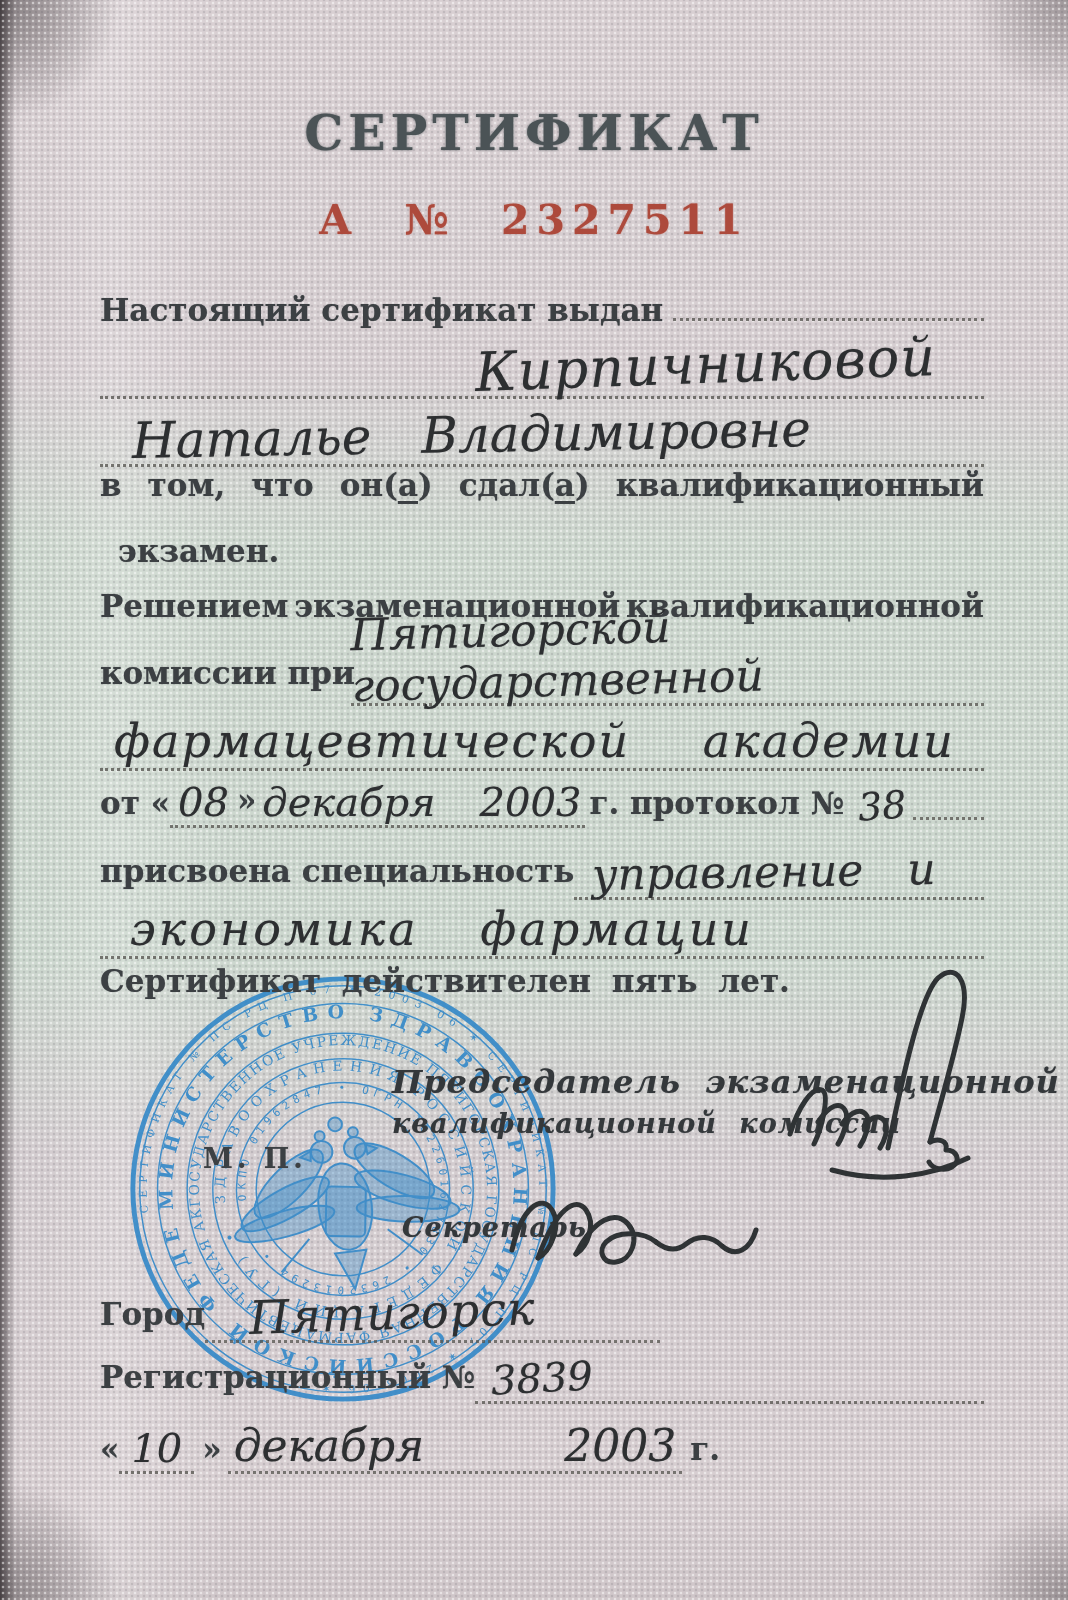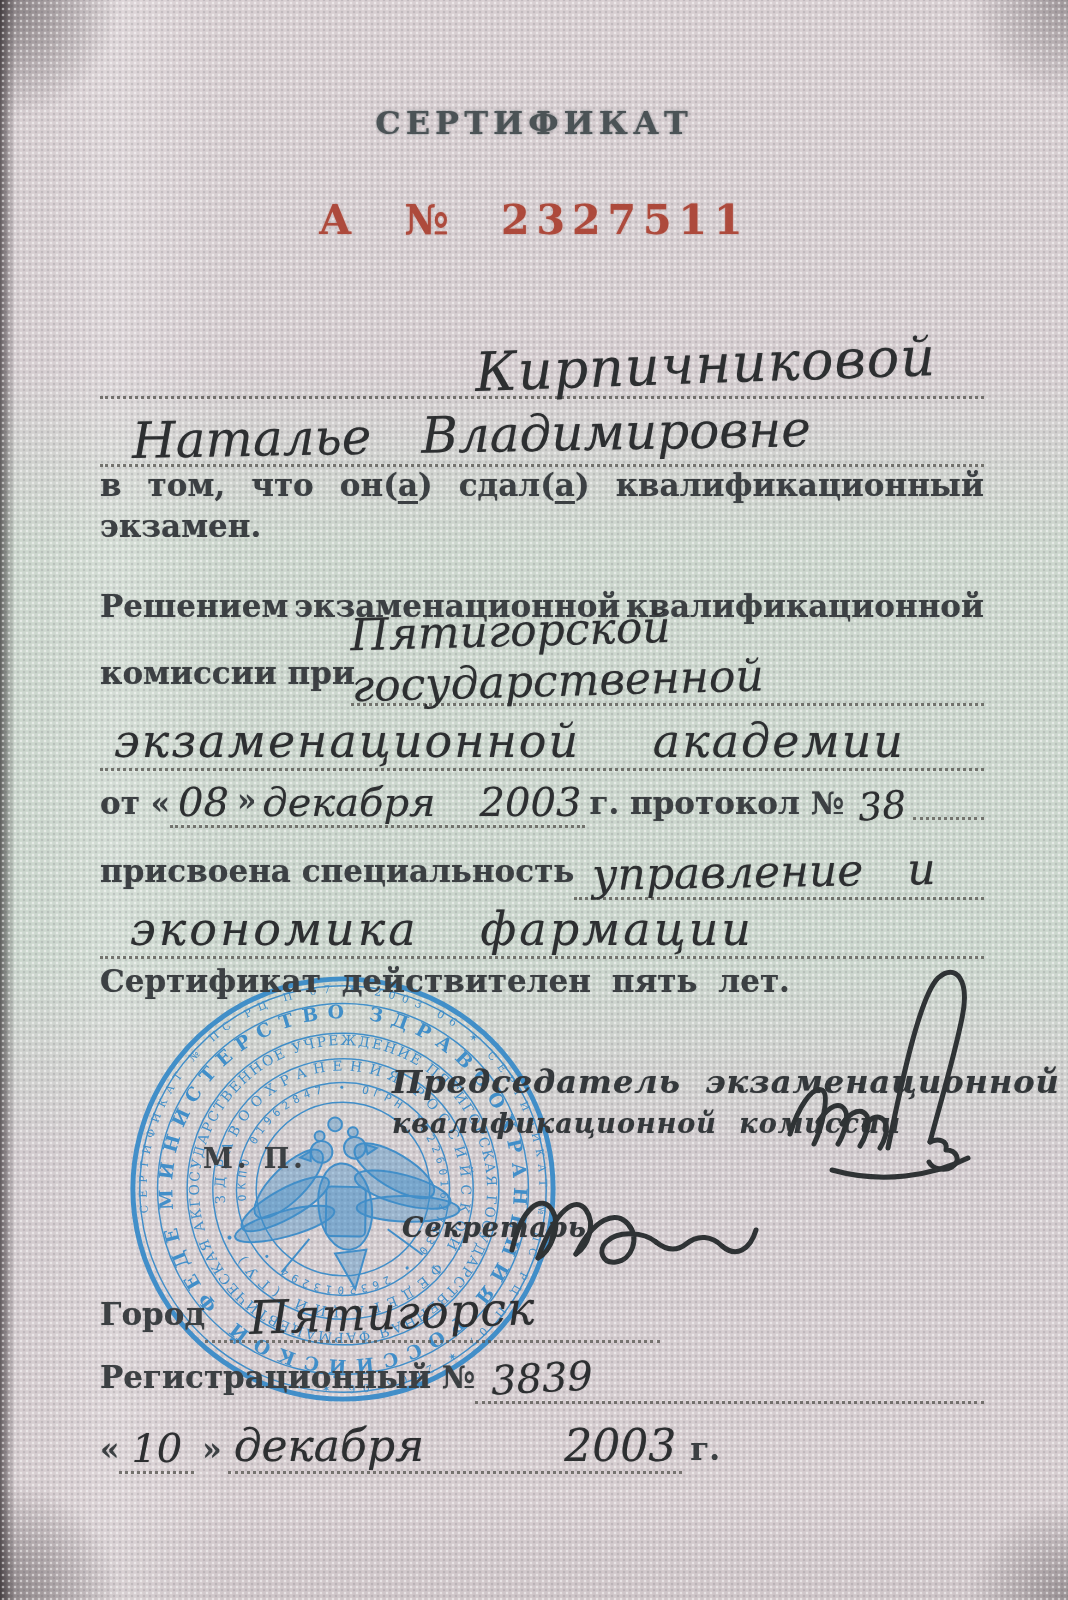--- a/index.html
+++ b/index.html
@@ -20,74 +20,78 @@
     background-image:
       radial-gradient(rgba(255,255,255,.50) .9px, rgba(0,0,0,0) 1.7px),
       radial-gradient(rgba(72,70,80,.16) .9px, rgba(0,0,0,0) 1.7px);
     background-size:6px 6px,6px 6px;background-position:0 0,3px 3px;
   }
   .print{font-weight:700;color:#3c4043;text-shadow:0 0 1px rgba(60,64,67,.55);}
   .hw{font-style:italic;font-weight:400;color:#2d2f31;text-shadow:0 0 1px rgba(45,47,49,.5);}
   .line{position:absolute;left:100px;right:84px;display:flex;align-items:flex-end;z-index:4;}
   .dots{border-bottom:3px dotted rgba(86,84,79,.78);}
   .fill{flex:1;}
-  .title{position:absolute;left:0;right:0;top:104px;text-align:center;font-size:32px;font-weight:700;
+  .title{position:absolute;left:0;right:0;top:104px;text-align:center;font-size:49px;font-weight:700;
          color:#4b5356;letter-spacing:5px;text-shadow:0 0 2.5px rgba(75,83,86,.75);z-index:4;}
   .serial{position:absolute;left:0;right:0;top:196px;text-align:center;font-size:41px;font-weight:700;
           letter-spacing:7px;word-spacing:24px;text-shadow:0 0 1.5px rgba(176,73,60,.6);z-index:4;}
   .just{justify-content:space-between;}
   .fs-print{font-size:31px;line-height:1.15;}
   .u-a{text-decoration:underline;text-underline-offset:5px;text-decoration-thickness:2.5px;}
   .stamp{position:absolute;left:126px;top:972px;width:434px;height:434px;z-index:3;opacity:.88;transform:rotate(-7deg);}
   .sig{position:absolute;z-index:5;}
   .ital{font-style:italic;}
   svg text{fill:#2e86c8;}
 </style>
 </head>
 <body>
 
 <div class="photo">
 
   <div class="title">СЕРТИФИКАТ</div>
   <div class="serial" style="color:#ad4a3c;">А № 2327511</div>
 
+  <div class="line" style="top:283px;height:46px;">
+    <span class="print fs-print">Настоящий сертификат выдан</span>
+    <span class="dots fill" style="margin:0 0 8px 10px;"></span>
+  </div>
 
   <div class="line dots" style="top:316px;height:80px;justify-content:flex-end;">
     <span class="hw" style="font-size:54px;margin-right:48px;transform:rotate(-2deg);letter-spacing:1px;">Кирпичниковой</span>
   </div>
 
   <div class="line dots" style="top:398px;height:66px;">
     <span class="hw" style="font-size:50px;margin-left:32px;word-spacing:34px;transform:rotate(-1deg);">Наталье  Владимировне</span>
   </div>
 
   <div class="line just" style="top:468px;height:40px;align-items:baseline;">
     <span class="print fs-print">в</span>
     <span class="print fs-print">том,</span>
     <span class="print fs-print">что</span>
     <span class="print fs-print"><span>он(</span><span class="u-a">а</span><span>)</span></span>
     <span class="print fs-print"><span>сдал(</span><span class="u-a">а</span><span>)</span></span>
     <span class="print fs-print">квалификационный</span>
   </div>
-  <div class="line" style="top:505px;height:40px;">
+  <div class="line" style="top:530px;height:40px;margin-left:18px;">
     <span class="print fs-print">экзамен.</span>
   </div>
 
   <div class="line just" style="top:589px;height:40px;align-items:baseline;">
     <span class="print fs-print">Решением</span>
     <span class="print fs-print">экзаменационной</span>
     <span class="print fs-print">квалификационной</span>
   </div>
 
   <div class="line" style="top:632px;height:74px;">
     <span class="print fs-print" style="padding-bottom:14px;">комиссии при</span>
     <span class="dots fill" style="margin-left:-4px;"><span class="hw" style="font-size:44px;word-spacing:20px;display:inline-block;transform:rotate(-1.5deg);">Пятигорской  государственной</span></span>
   </div>
 
   <div class="line dots" style="top:702px;height:66px;">
-    <span class="hw" style="font-size:46px;margin-left:14px;word-spacing:56px;letter-spacing:2px;">экзаменационной   академии</span>
+    <span class="hw" style="font-size:46px;margin-left:14px;word-spacing:56px;letter-spacing:2px;">фармацевтической   академии</span>
   </div>
 
   <div class="line" style="top:774px;height:54px;align-items:flex-end;">
     <span class="print fs-print" style="padding-bottom:6px;">от «</span>
     <span class="dots" style="display:inline-flex;align-items:flex-end;">
       <span class="hw" style="font-size:40px;padding:0 8px;">08</span>
       <span class="print fs-print" style="padding-bottom:6px;">»</span>
       <span class="hw" style="font-size:40px;padding:0 6px;">декабря</span>
       <span style="width:34px;"></span>
       <span class="hw" style="font-size:40px;padding:0 4px;">2003</span>

